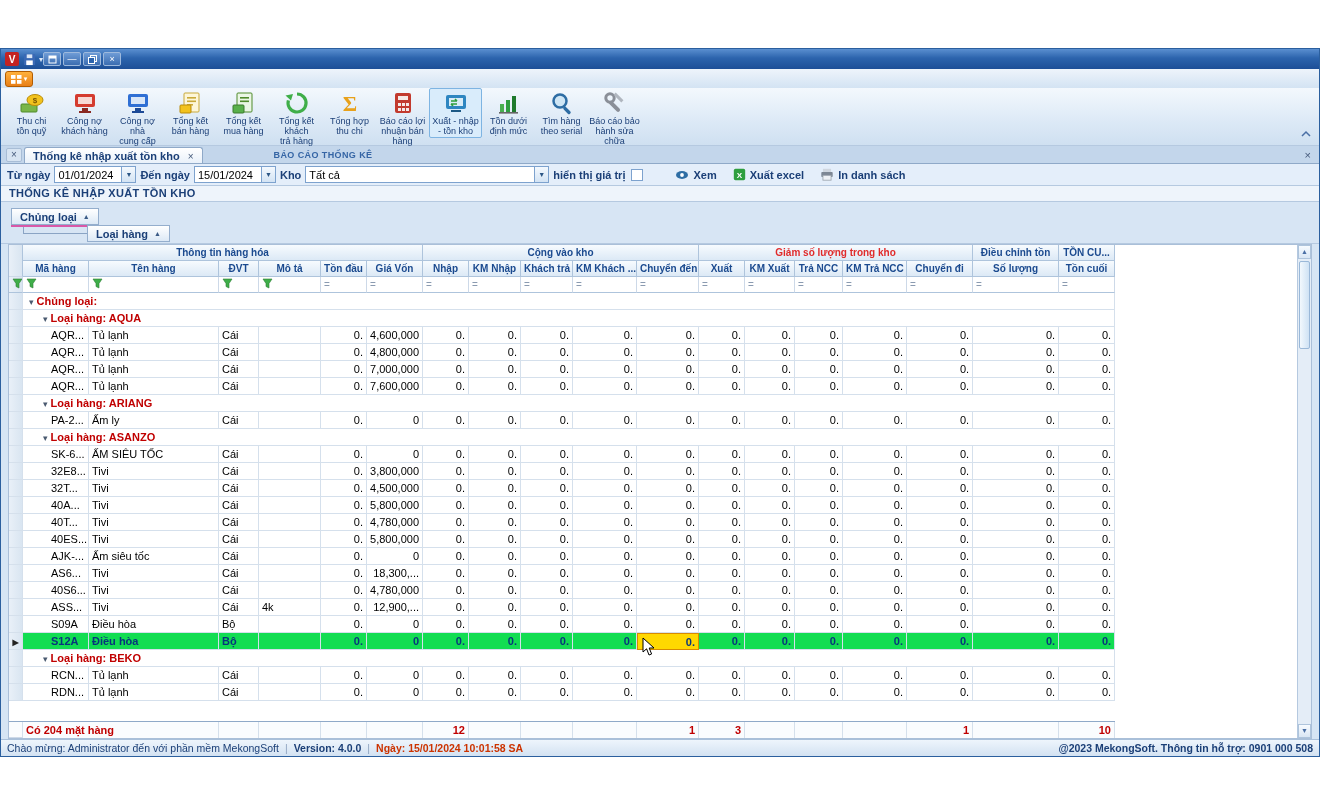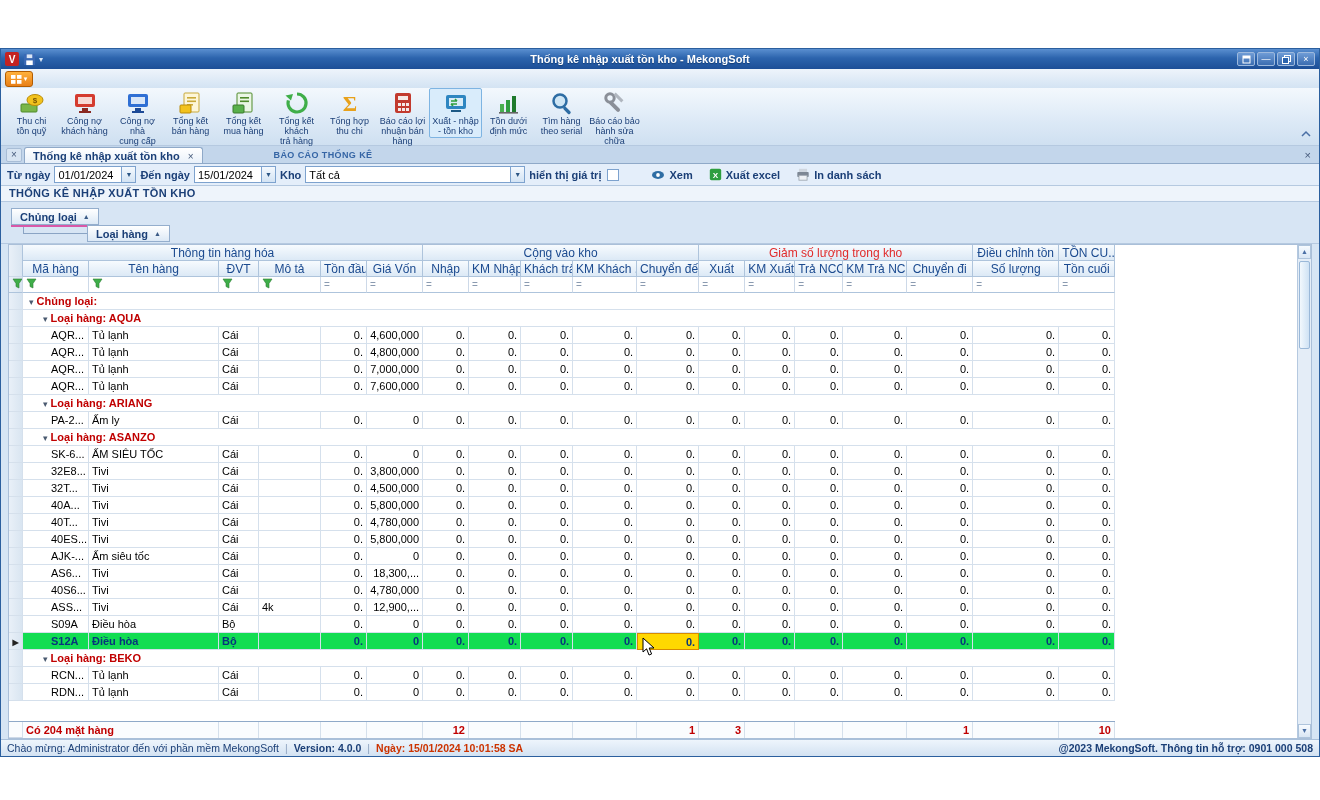--- a/index.html
+++ b/index.html
@@ -61,21 +61,21 @@
   .doctab .x { color:#44597a; font-size:10px; font-weight:normal; }
   .dt-right { margin-left:auto; margin-right:8px; margin-bottom:2px; color:#44597a; font-size:11px; }
 
   
   .filterbar { height:22px; background:#e4eefa; display:flex; align-items:center; gap:4px;
     padding:0 6px; border-bottom:1px solid #b5c9e0; flex:0 0 auto; }
   .flabel { font-size:11px; font-weight:bold; color:#1b3f77; }
   .finput { height:17px; border:1px solid #7da2ce; background:#fff; display:flex; align-items:stretch; }
   .finput input { border:none; outline:none; width:66px; font-size:11px; padding:0 3px;
     font-family:inherit; color:#000; background:transparent; }
-  .finput.kho input { width:204px; }
+  .finput.kho input { width:228px; }
   .combo-arrow { width:14px; background:linear-gradient(#f4f9fe,#d3e3f4); border-left:1px solid #7da2ce;
     font-size:7px; color:#2c5685; display:flex; align-items:center; justify-content:center; }
   .chk { width:12px; height:12px; border:1px solid #7da2ce; background:#fff; margin-left:2px; }
   .tool-btn { display:flex; align-items:center; gap:4px; font-size:11px; font-weight:bold;
     color:#1b3f77; padding:2px 6px;justify-content:flex-end; }
   .spacer20 { width:18px; }
 
   
   .section-title { height:16px; background:#eef4fb; border-bottom:1px solid #b5c9e0;
     font-size:11px; font-weight:bold; color:#1b3f77; padding:1px 8px; letter-spacing:.3px; flex:0 0 auto; }
@@ -91,21 +91,21 @@
   .gconnect { position:absolute; left:22px; top:23px; width:64px; height:9px;
     border-left:1px solid #8aa4c4; border-bottom:1px solid #8aa4c4; }
 
   
   .grid { flex:1 1 auto; margin:0 7px; background:#fff; border:1px solid #aabfd8;
     position:relative; overflow:hidden; }
   .grid-main { position:absolute; inset:0 14px 0 0; display:flex; flex-direction:column; overflow:hidden; }
   table.gtab { border-collapse:separate; border-spacing:0; table-layout:fixed; width:1106px; flex:0 0 auto; }
   .gtab th, .gtab td { overflow:hidden; white-space:nowrap; }
   .band-row th, .head-row th { background:linear-gradient(#f7fbfe,#dce9f6); border-right:1px solid #aec4dc;
-    border-bottom:1px solid #aec4dc; color:#1b4a8f; font-weight:normal; font-size:12px; height:16px; padding:0 3px;margin-top:36px; }
+    border-bottom:1px solid #aec4dc; color:#1b4a8f; font-weight:bold; font-size:10px; height:16px; padding:0 3px;margin-top:36px; }
   .band-row th.band { text-align:center; }
   .band-row th.red { color:#e02b2b; }
   .head-row th { text-align:center; }
   th.ind, td.ind { background:linear-gradient(90deg,#e9f0f8,#d9e5f1); border-right:1px solid #aec4dc;
     border-bottom:1px solid #cdd9e8; width:14px; padding:0; text-align:center; }
   .filter-row td { background:#fff; height:16px; border-right:1px solid #cdd9e8;
     border-bottom:1px solid #aec4dc; padding:0 3px; font-size:10px; color:#8a9ab0; vertical-align:middle; }
   .filter-row td.ind { background:linear-gradient(90deg,#e9f0f8,#d9e5f1); }
   .data-row td, .group-row td { height:17px; border-right:1px solid #d5e0ec; border-bottom:1px solid #d5e0ec;
     font-size:11px; padding:0 3px; color:#000; vertical-align:middle; }
@@ -156,21 +156,20 @@
         <span class="logo">V</span>
         <span class="tb-icon">
           <svg width="13" height="13" viewBox="0 0 14 14">
               <rect x="1" y="1" width="12" height="12" rx="1" fill="#3a69b5"></rect>
               <rect x="4" y="1.5" width="6" height="4" fill="#dbe6f5"></rect>
               <rect x="3.5" y="8" width="7" height="5" fill="#fff"></rect>
             </svg>
         </span>
         <span class="tb-caret">▾</span>
       </div>
-      <div class="tb-title">Thống kê nhập xuất tồn kho - MekongSoft</div>
       <div class="tb-controls">
         <span class="tb-btn">
           <svg width="9" height="9" viewBox="0 0 9 9">
               <rect x="1" y="1" width="7" height="7" fill="none" stroke="#fff"></rect>
               <rect x="1" y="1" width="7" height="2.5" fill="#fff"></rect>
             </svg>
         </span>
         <span class="tb-btn">—</span>
         <span class="tb-btn">
           <svg width="9" height="9" viewBox="0 0 9 9">

